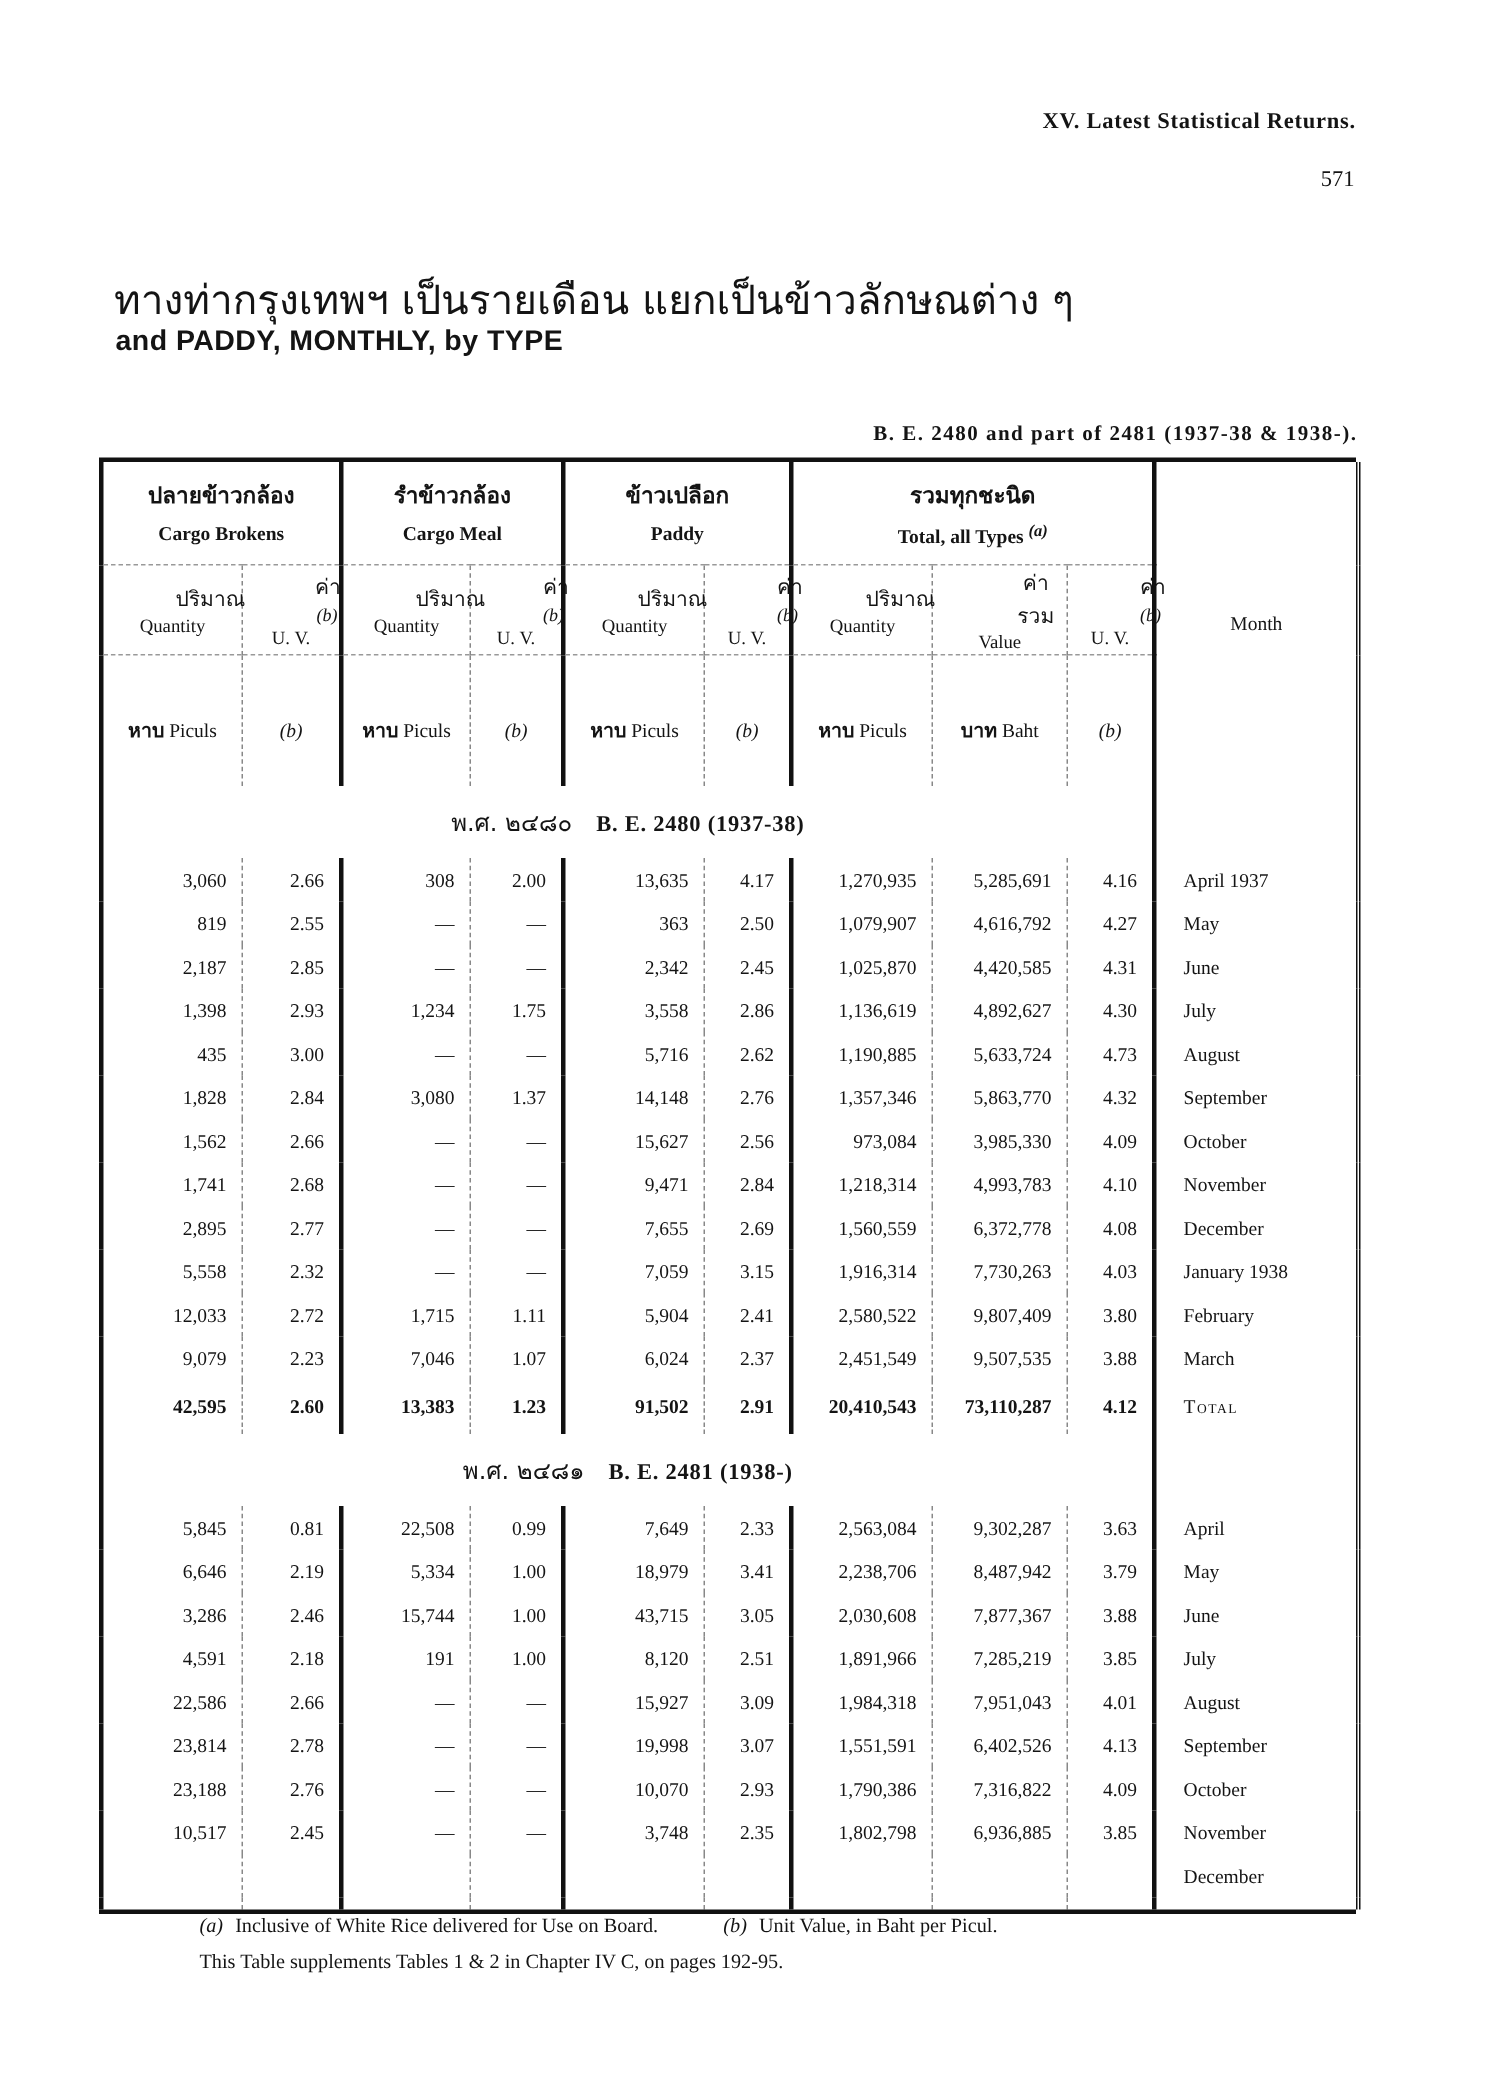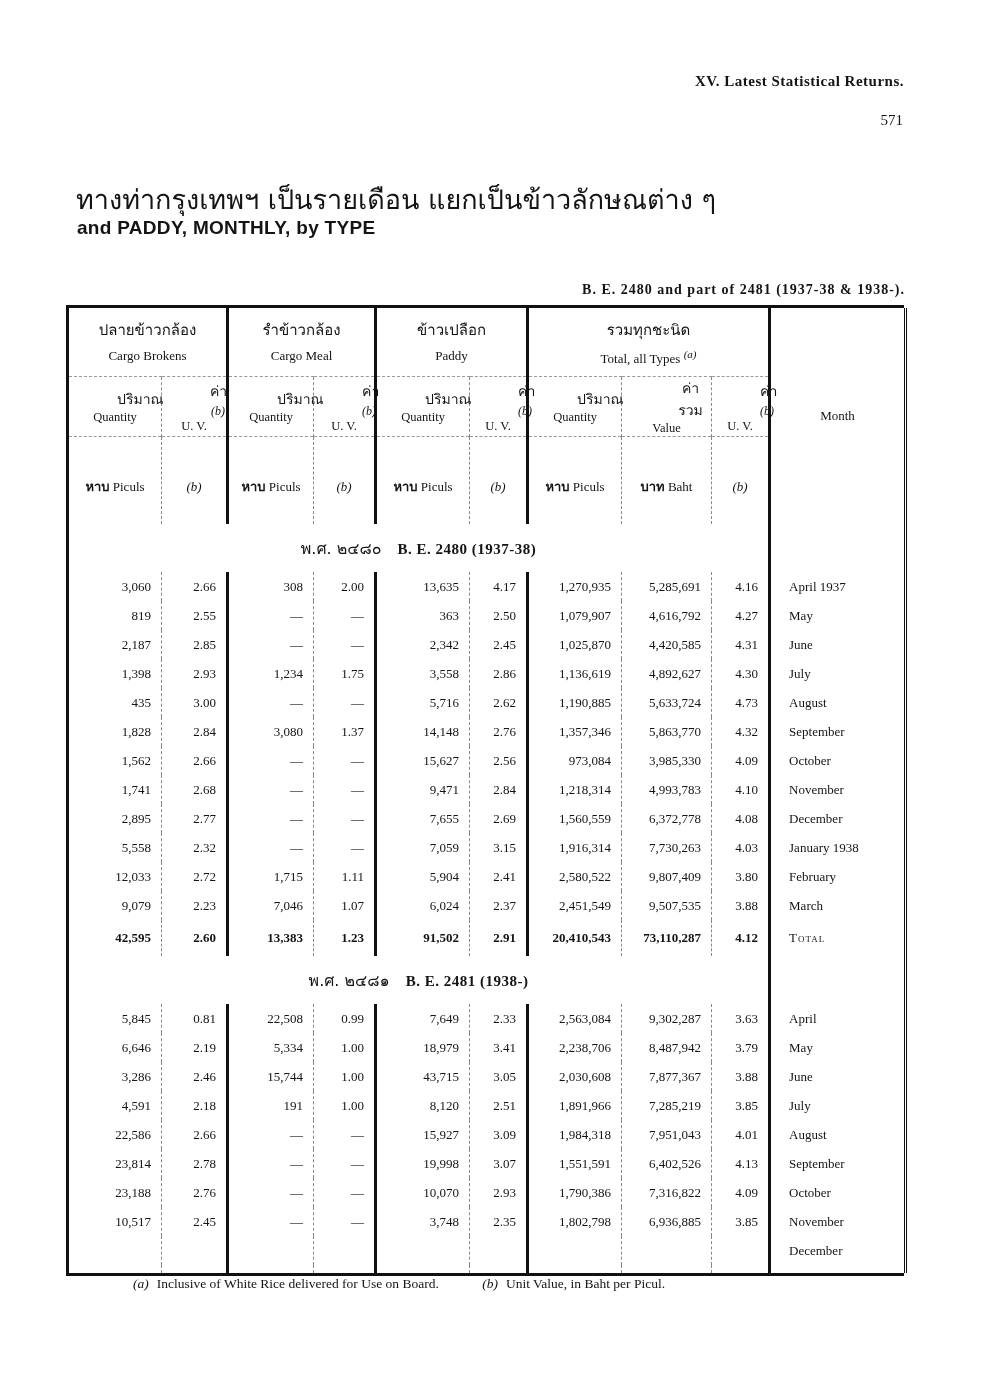--- a/index.html
+++ b/index.html
@@ -12,21 +12,21 @@
 
   .table-wrap { position: absolute; left: 66px; top: 305px; width: 838px; }
   .top-rule { height: 3px; background: #111; }
   .bottom-rule { height: 3px; background: #111; }
   table { border-collapse: collapse; width: 100%; table-layout: fixed; font-family: "Liberation Serif", serif; font-size: 13px; }
   td, th { padding: 0; }
   .bl { border-left: 3px solid #111; }
   .br2 { border-right: 3px double #111; }
   .dl { border-left: 1px dashed #888; }
   .dt { border-top: 1px dashed #999; }
-  .grp { text-align: center; font-weight: normal; padding-top: 10px; height: 58px; vertical-align: top; }
+  .grp { text-align: center; font-weight: bold; padding-top: 10px; height: 58px; vertical-align: top; }
   .grp .th { font-family: "DejaVu Sans", sans-serif; font-size: 15px; display: block; margin-bottom: 6px; }
   .grp .en { font-size: 13px; display: block; }
   .sub { text-align: center; font-weight: normal; height: 58px; vertical-align: middle; }
   .sub .th { font-family: "DejaVu Sans", sans-serif; font-size: 14px; display: block; margin-left: 48px; }
   .sub .en { font-size: 12.5px; display: block; }
   .unit { height: 75px; text-align: center; font-size: 13px; vertical-align: middle; padding-top: 12px; }
   .unit .th { font-family: "DejaVu Sans", sans-serif; font-size: 13px; font-weight: bold; }
   .month-head { text-align: center; font-weight: normal; font-size: 13px; vertical-align: middle; }
   .sect td { height: 48px; text-align: center; vertical-align: middle; }
   .sect .th { font-family: "DejaVu Sans", sans-serif; font-size: 16px; margin-right: 16px; }
@@ -426,13 +426,14 @@
       </tbody>
   </table>
   <div class="bottom-rule"></div>
 </div>
 
 <div class="footnotes">
   <div class="line">
     <i>(a)</i><span>Inclusive of White Rice delivered for Use on Board.</span>
     <span class="fn-b"><i>(b)</i><span>Unit Value, in Baht per Picul.</span></span>
   </div>
+  <div class="line">This Table supplements Tables 1 &amp; 2 in Chapter IV C, on pages 192-95.</div>
 </div>
 
 </body></html>

